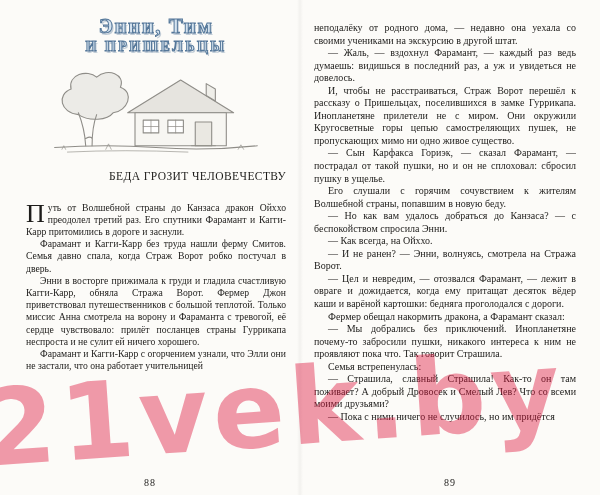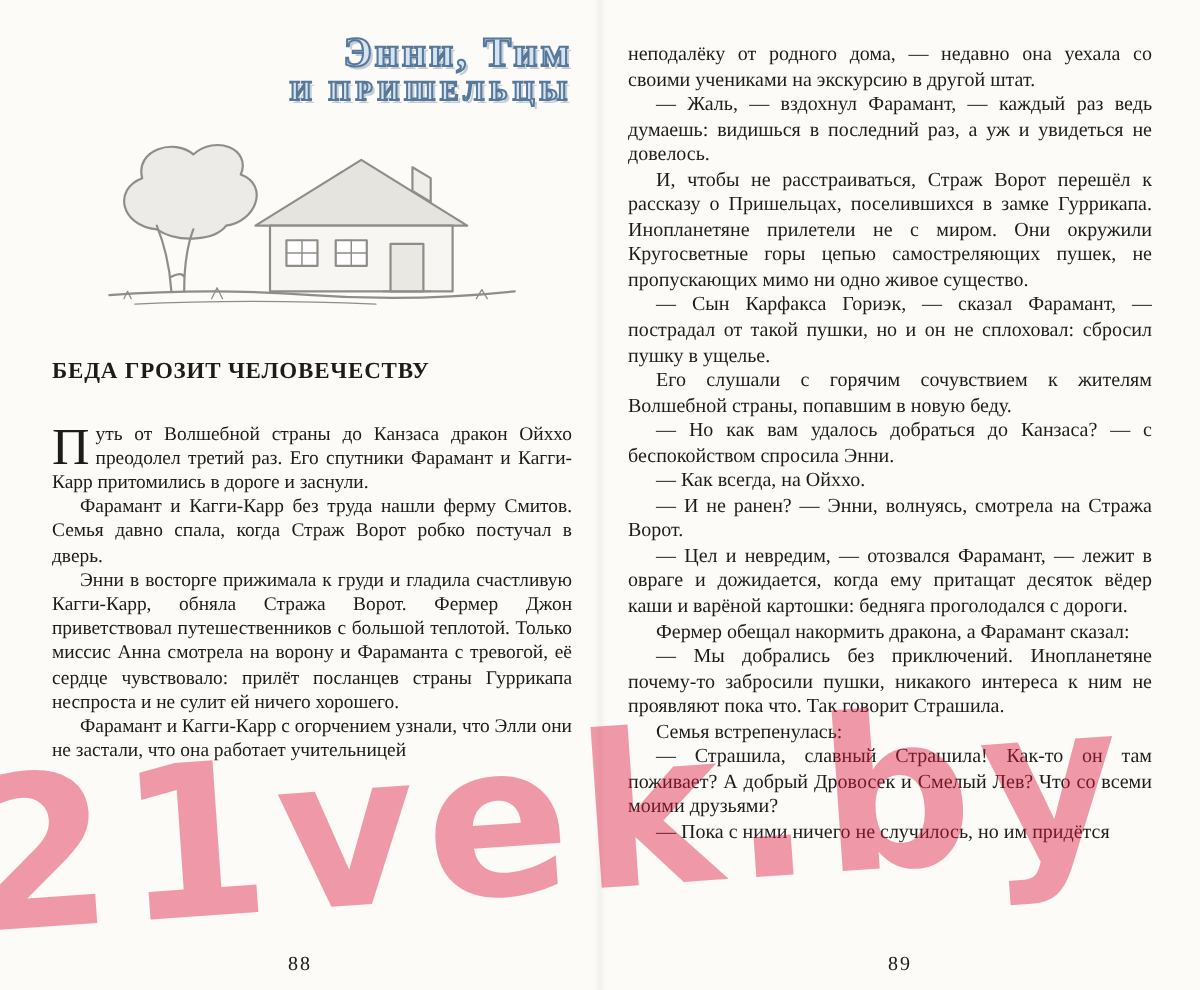--- a/index.html
+++ b/index.html
@@ -28,38 +28,38 @@
     width: 300px;
     height: 495px;
     position: relative;
     display: flex;
     flex-direction: column;
   }
   .page.left  { padding: 12px 14px 22px 26px; }
   .page.right { padding: 9px 24px 22px 14px; }
 
   
-  .book-title { text-align: right; margin: 2px 0 8px 0; font-weight: bold; }
+  .book-title { text-align: center; margin: 2px 0 8px 0; font-weight: bold; }
   .book-title span {
     display: block;
     color: var(--title-fill, #d6e4f0);
     -webkit-text-stroke: 1px var(--title-stroke, #56789a);
     text-shadow: 1.5px 1.5px 0 rgba(86, 120, 154, 0.35);
   }
   .book-title .t1 { font-size: 21px; letter-spacing: 1.5px; line-height: 1.15; }
   .book-title .t2 { font-size: 14px; letter-spacing: 2.5px; line-height: 1.25; }
 
   .illustration { text-align: center; height: 96px; margin-bottom: 4px; }
 
   .chapter {
-    text-align: left;
+    text-align: right;
     font-size: 11.5px;
-    font-weight: bold;
+    font-weight: normal;
     letter-spacing: 0.4px;
-    margin: 16px 0 7px 0;
+    margin: 6px 0 7px 0;
   }
 
   .body-text {
     flex: 1 1 auto;
     overflow: hidden;
     text-align: justify;
     hyphens: auto;
     -webkit-hyphens: auto;
   }
   .page.left  .body-text { font-size: 9.7px;  line-height: 12.2px; }

